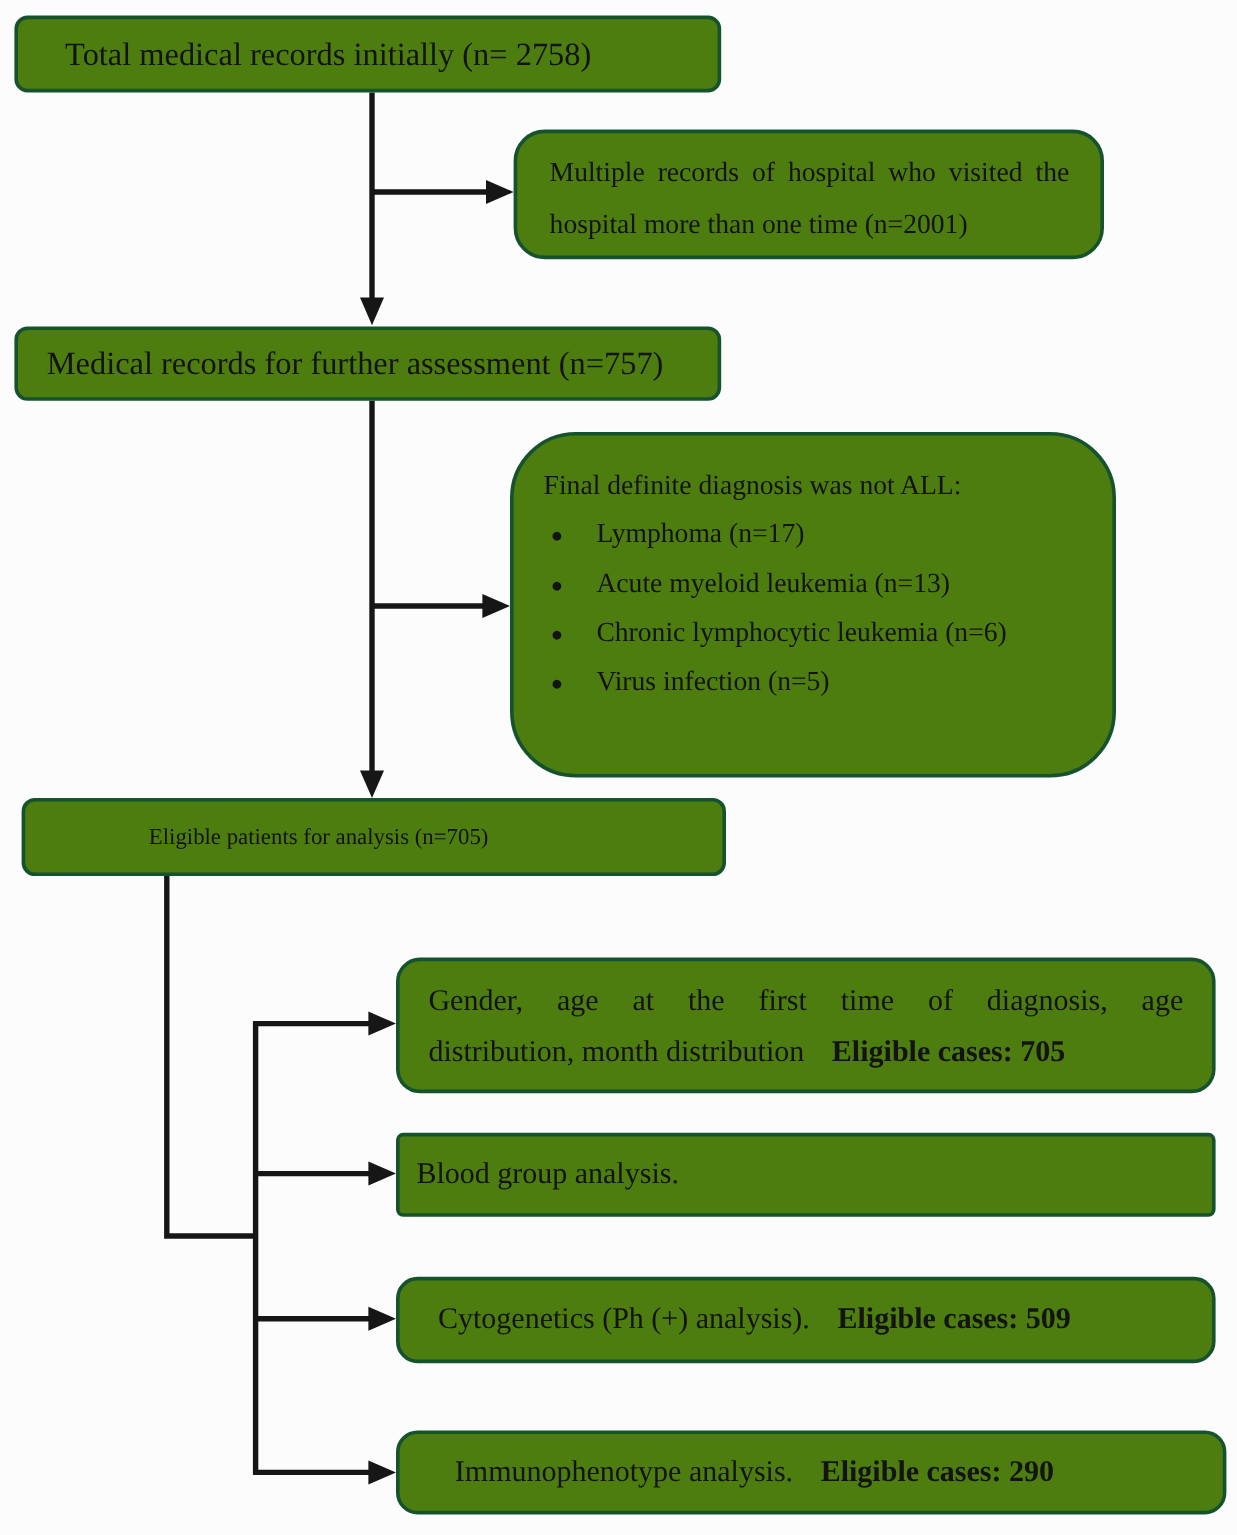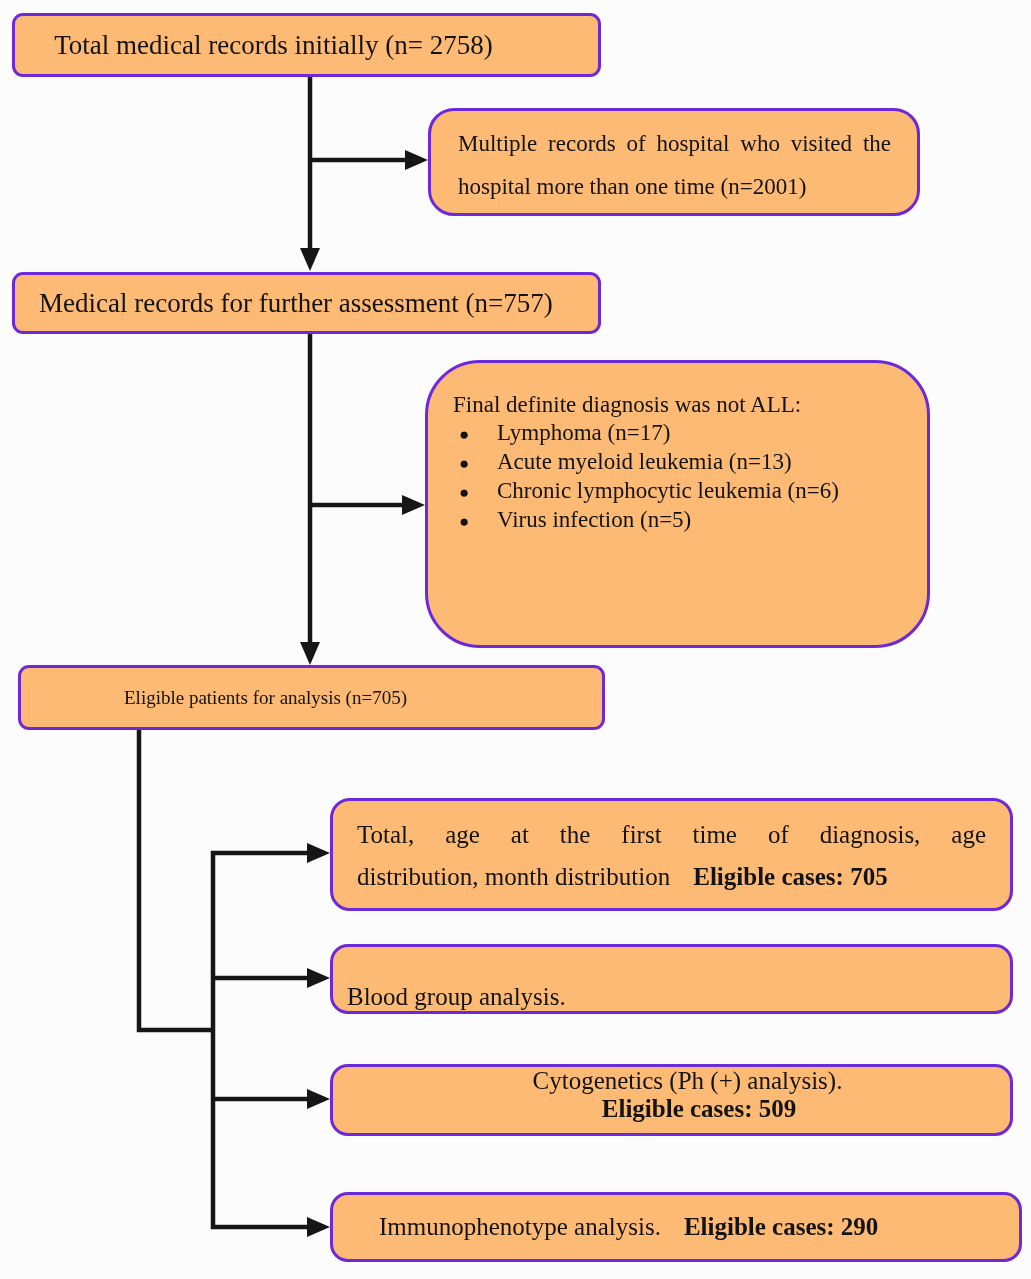--- a/index.html
+++ b/index.html
@@ -9,48 +9,48 @@
     width: 1031px;
     height: 1279px;
     background: #fcfcfc;
     font-family: "Liberation Serif", "DejaVu Serif", serif;
     color: #131313;
     overflow: hidden;
   }
   svg.connectors { position: absolute; left: 0; top: 0; width: 1031px; height: 1279px; }
   .box {
     position: absolute;
-    background: #fdba74;
-    border: 3px solid #6d28d9;
+    background: #4d7c0f;
+    border: 3px solid #14532d;
   }
   
   .b1 { left: 12px;  top: 13px;  width: 589px; height: 64px;  border-radius: 11px;
         font-size: 27px; display: flex; align-items: center; justify-content: center; padding-right: 66px; }
   .b3 { left: 12px;  top: 272px; width: 589px; height: 62px;  border-radius: 11px;
         font-size: 27px; display: flex; align-items: center; padding-left: 24px; }
   .b5 { left: 18px;  top: 665px; width: 587px; height: 65px;  border-radius: 11px;
         font-size: 19px; display: flex; align-items: center; justify-content: center; padding-right: 92px; }
   
   .b2 { left: 428px; top: 108px; width: 492px; height: 108px; border-radius: 26px;
         font-size: 23px; line-height: 43px; padding: 11px 26px 0 27px; }
   .b2 .l1 { text-align: justify; text-align-last: justify; }
   .b4 { left: 425px; top: 360px; width: 505px; height: 288px; border-radius: 55px;
         font-size: 23px; padding: 27px 22px 18px 25px; }
   .b4 .nall-title { line-height: 30px; }
-  .bullet-row { display: flex; align-items: baseline; margin-top: 0; height: 29px; }
+  .bullet-row { display: flex; align-items: baseline; margin-top: 12px; height: 29px; }
   .bullet-dot { flex: 0 0 44px; width: 44px; padding-left: 6px; font-size: 17px; }
   .bullet-dot::before { content: "●"; }
   
   .b6 { left: 330px; top: 798px;  width: 683px; height: 113px; border-radius: 20px;
         font-size: 25px; line-height: 42px; padding: 13px 24px 0 24px; }
   .b6 .l1 { text-align: justify; text-align-last: justify; }
-  .b7 { left: 330px; top: 944px;  width: 683px; height: 70px; border-radius: 18px;
-        font-size: 25px; display: flex; align-items: flex-end; padding-left: 14px; }
+  .b7 { left: 330px; top: 944px;  width: 683px; height: 70px; border-radius: 6px;
+        font-size: 25px; display: flex; align-items: center; padding-left: 14px; }
   .b8 { left: 330px; top: 1064px; width: 683px; height: 72px; border-radius: 18px;
-        font-size: 25px; display: flex; align-items: center; padding-left: 32px; flex-direction: column; }
+        font-size: 25px; display: flex; align-items: center; padding-left: 32px; }
   .b9 { left: 330px; top: 1192px; width: 692px; height: 70px; border-radius: 18px;
         font-size: 25px; display: flex; align-items: center; padding-left: 46px; }
   .eligible { font-weight: 700; margin-left: 23px; white-space: nowrap; }
 </style>
 </head>
 <body>
 
 <div class="canvas">
 
   <svg class="connectors" viewBox="0 0 1031 1279" xmlns="http://www.w3.org/2000/svg">
@@ -113,21 +113,21 @@
       <span class="bullet-dot"></span>
       <span>Virus infection (n=5)</span>
     </div>
   </div>
 
   <div class="box b5">
     <span>Eligible patients for analysis (n=705)</span>
   </div>
 
   <div class="box b6">
-    <div class="l1">Total, age at the first time of diagnosis, age</div>
+    <div class="l1">Gender, age at the first time of diagnosis, age</div>
     <div class="l2">
       <span>distribution, month distribution</span><span class="eligible">Eligible cases: 705</span>
     </div>
   </div>
 
   <div class="box b7">
     <span>Blood group analysis.</span>
   </div>
 
   <div class="box b8">

